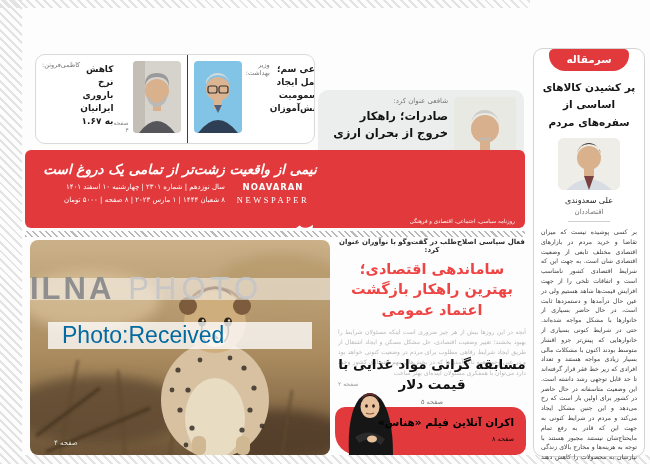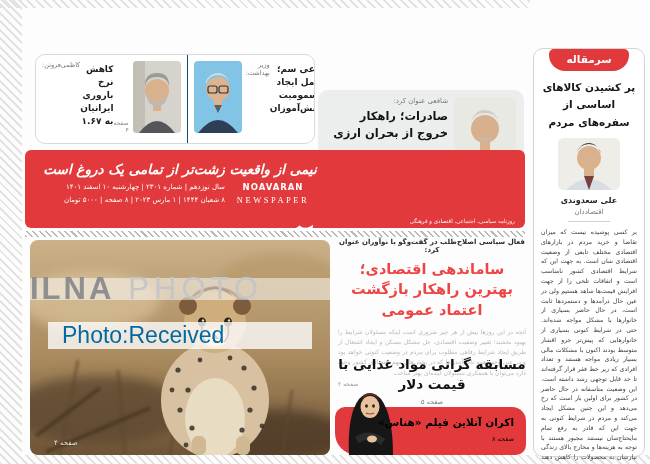--- a/index.html
+++ b/index.html
@@ -78,21 +78,21 @@
   .film-woman { position:absolute; left:6px; bottom:0; }
 
   
   .sidebar { position:absolute; left:533px; top:48px; width:112px; height:409px;
     border:1px solid #d4d4d4; border-radius:10px; background:#fff; padding:0 7px 6px 7px; }
   .ed-tab { width:80px; margin:0 auto; background:#e23a3c; color:#fff; text-align:center;
     font-size:10.5px; font-weight:bold; padding:4px 0 6px 0; border-radius:5px 5px 16px 16px; direction:rtl; }
   .ed-headline { margin-top:8px; font-size:10.5px; font-weight:bold; color:#161616; direction:rtl;
     text-align:center; line-height:1.65; }
   .ed-photo { width:62px; height:52px; margin:7px auto 0 auto; border-radius:6px; overflow:hidden; }
-  .ed-author { margin-top:6px; font-size:8px; font-weight:bold; color:#222; text-align:center; direction:rtl; }
+  .ed-author { margin-top:6px; font-size:8px; font-weight:normal; color:#222; text-align:center; direction:rtl; }
   .ed-role { margin-top:3px; font-size:7px; color:#707070; text-align:center; direction:rtl; }
   .ed-divider { width:42px; height:1px; background:#cfcfcf; margin:5px auto; }
   .ed-body { font-size:6.2px; color:#3a3a3a; direction:rtl; text-align:justify; line-height:1.58; }
 </style>
 </head>
 <body>
 
 <div class="frame">
 
   <div class="hatch" style="left:0;top:0;width:22px;height:464px;"></div>

